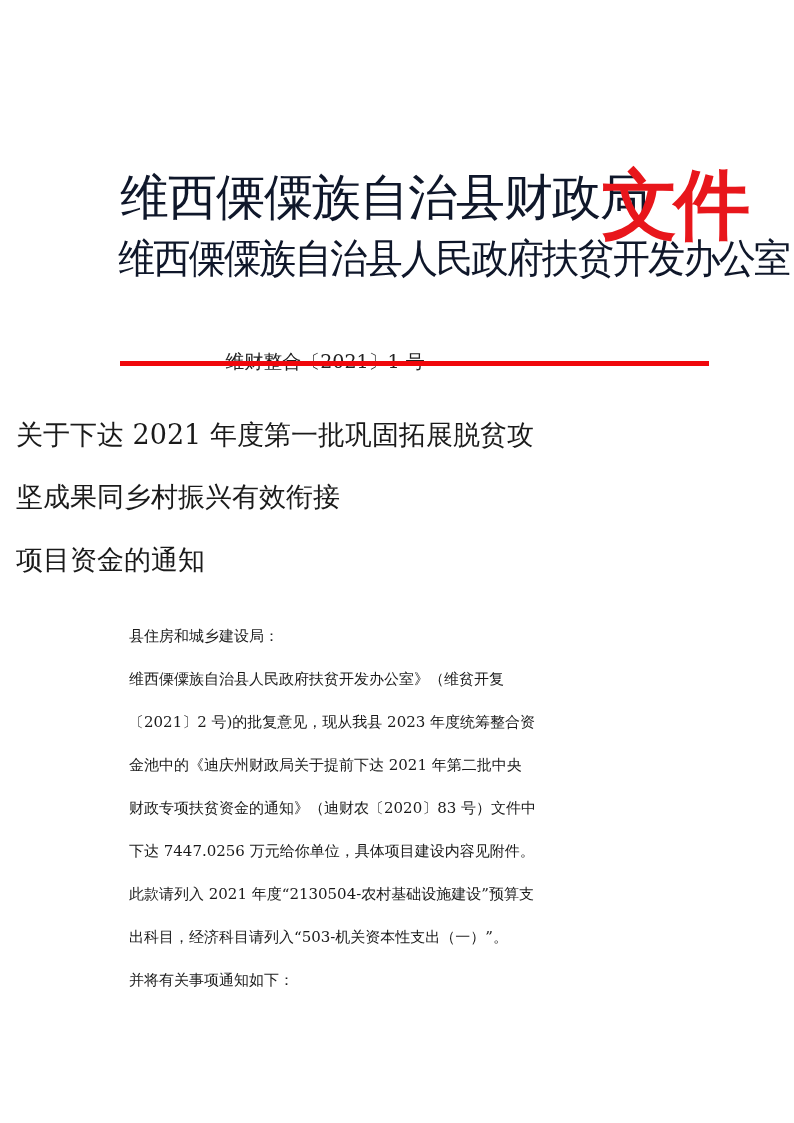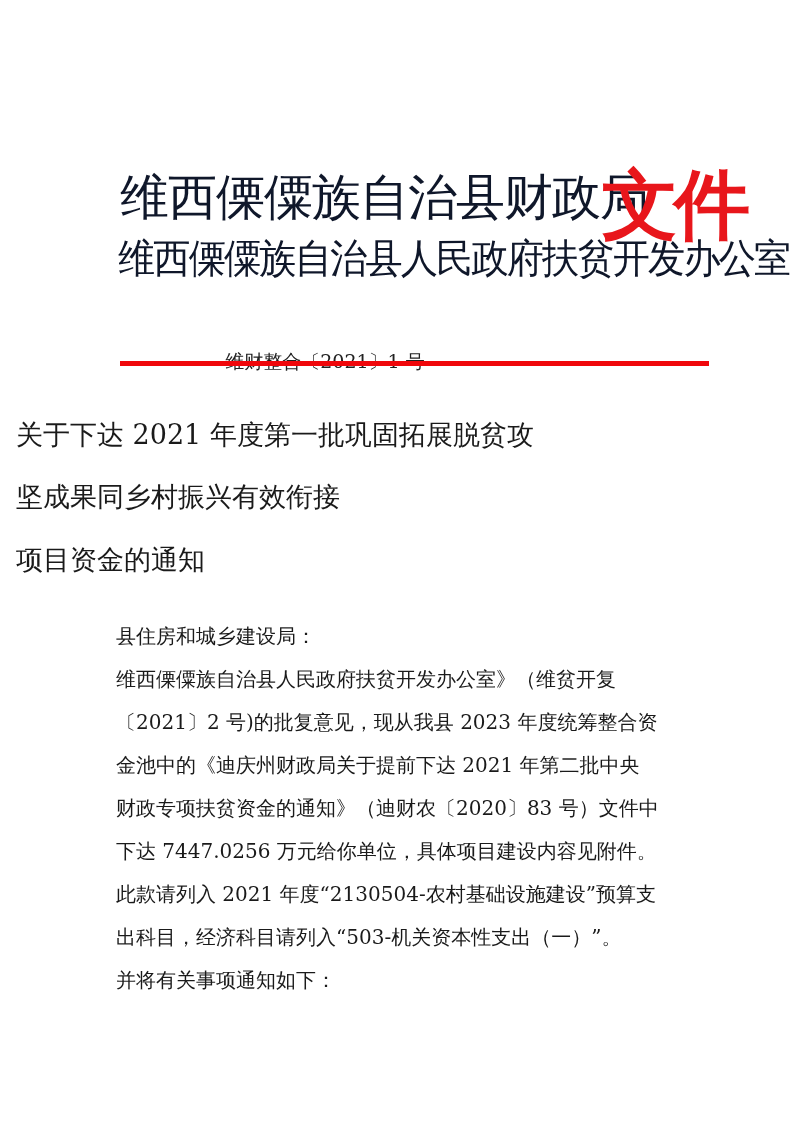--- a/index.html
+++ b/index.html
@@ -20,21 +20,21 @@
 
     .doc-number { position: absolute; left: 0; width: 630px; top: 348px; text-align: center; font-size: 19px;
                   line-height: 26px; color: #222; padding-left: 20px; box-sizing: border-box; }
     .red-rule { position: absolute; left: 120px; top: 361px; width: 589px; height: 5px; background: #f0070b; }
 
     .title { position: absolute; left: 16px; width: 794px; font-size: 27px; color: #1a1a1a; line-height: 34px; }
     .t1 { top: 418px; }
     .t2 { top: 480px; padding-right: 4px; }
     .t3 { top: 543px; }
 
-    .body-text { position: absolute; left: 116px; width: 560px; font-size: 20px; line-height: 43px; color: #1a1a1a; }
+    .body-text { position: absolute; left: 129px; width: 560px; font-size: 15px; line-height: 43px; color: #1a1a1a; }
     .salutation { top: 615px; }
     .para { top: 658px; }
     .para .line { display: block; white-space: nowrap; }
     .indent { padding-left: 41px; }
   </style>
 </head>
 <body>
 
 <div class="page">
 

